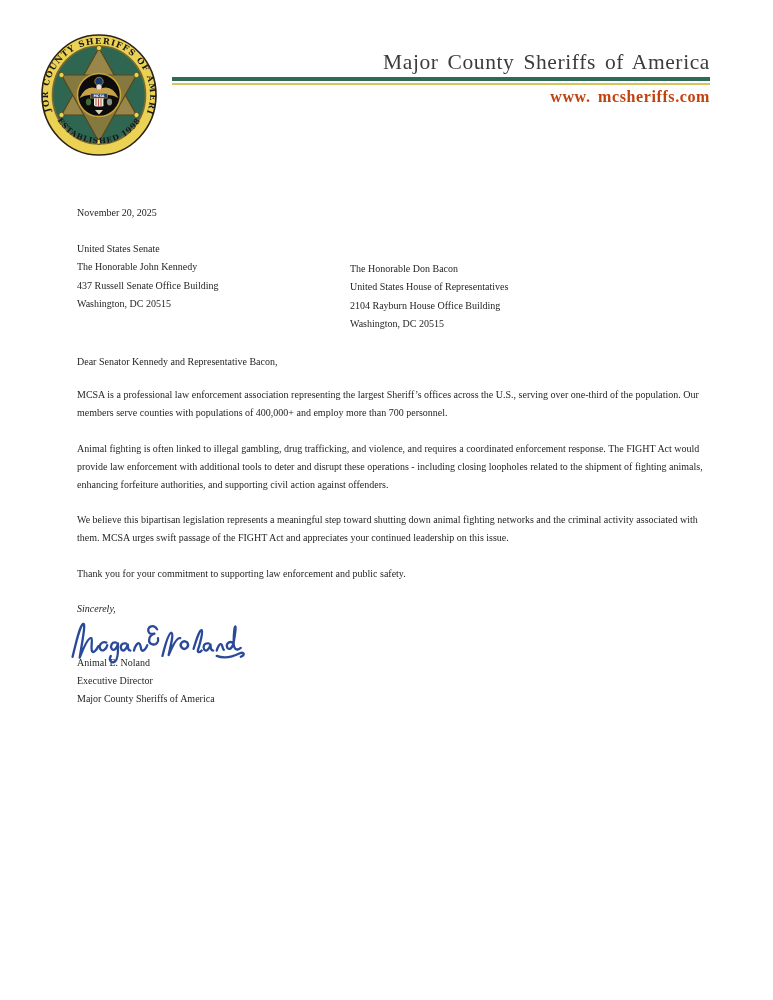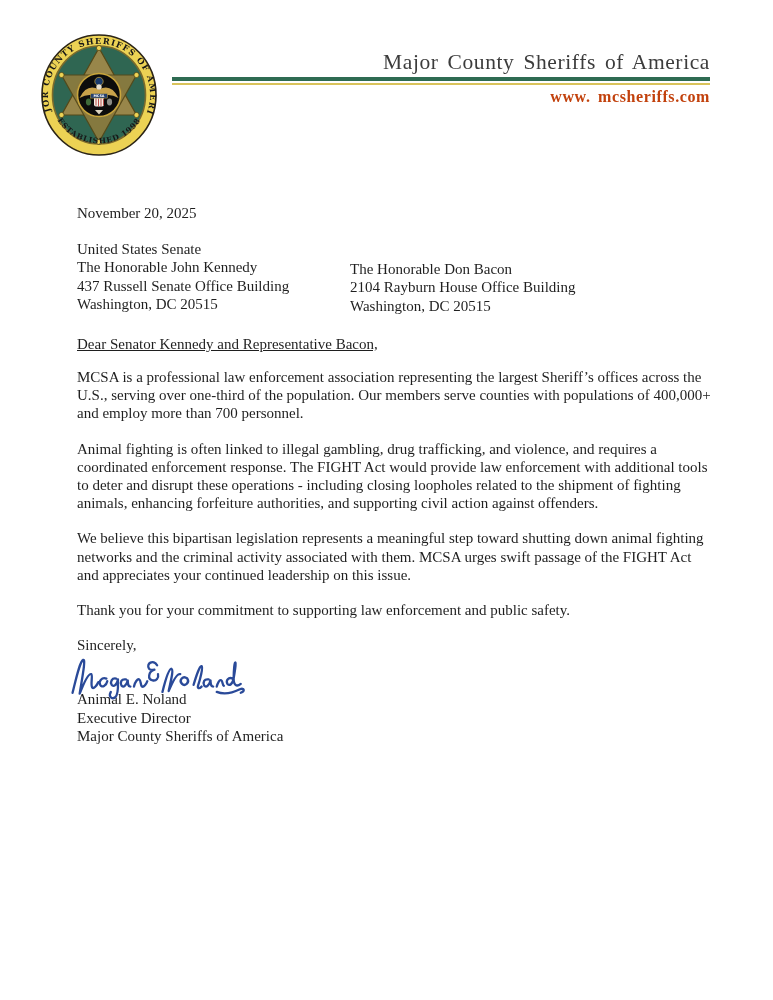--- a/index.html
+++ b/index.html
@@ -23,32 +23,32 @@
   .rule-gold{height:2px;background:#d9c35b;}
   .website{
     position:absolute;top:88px;right:63px;
     font-size:16px;font-weight:bold;color:#c2410c;
     letter-spacing:0.6px;word-spacing:3px;white-space:nowrap;
   }
 
   
   .letter{
     position:absolute;left:77px;top:204px;width:634px;
-    font-size:15px;line-height:18.2px;
+    font-size:10px;line-height:18.2px;
   }
   .date{margin:0 0 18px 0;}
   .recipients{display:flex;margin:0 0 20px 0;}
   .recipient-col{width:273px;}
   .recipient-col.right{width:284px;margin-top:20px;}
   .addr-line{white-space:nowrap;}
-  .salutation{margin:6px 0 15px 0;text-decoration:underline;}
+  .salutation{margin:6px 0 15px 0;}
   .para{margin:0 0 17px 0;}
 
   .sig-block{position:relative;margin-top:0;}
-  .closing{margin:0;}
+  .closing{margin:0;font-style:italic;}
   .signature-svg{position:absolute;left:-8px;top:11px;width:178px;height:56px;}
   .sig-name{margin-top:36px;}
 </style>
 </head>
 <body>
 
 <div class="page">
 
   <div class="logo-wrap">
     <svg viewBox="0 0 118 124" width="118" height="124">
@@ -105,20 +105,21 @@
 
     <div class="recipients">
       <div class="recipient-col">
         <div class="addr-line">United States Senate</div>
         <div class="addr-line">The Honorable John Kennedy</div>
         <div class="addr-line">437 Russell Senate Office Building</div>
         <div class="addr-line">Washington, DC 20515</div>
       </div>
       <div class="recipient-col right">
         <div class="addr-line">The Honorable Don Bacon</div>
+        <div class="addr-line">United States House of Representatives</div>
         <div class="addr-line">2104 Rayburn House Office Building</div>
         <div class="addr-line">Washington, DC 20515</div>
       </div>
     </div>
 
     <div class="salutation">Dear Senator Kennedy and Representative Bacon,</div>
 
     <div class="para">MCSA is a professional law enforcement association representing the largest Sheriff’s offices across the U.S., serving over one-third of the population. Our members serve counties with populations of 400,000+ and employ more than 700 personnel.</div>
     <div class="para">Animal fighting is often linked to illegal gambling, drug trafficking, and violence, and requires a coordinated enforcement response. The FIGHT Act would provide law enforcement with additional tools to deter and disrupt these operations - including closing loopholes related to the shipment of fighting animals, enhancing forfeiture authorities, and supporting civil action against offenders.</div>
     <div class="para">We believe this bipartisan legislation represents a meaningful step toward shutting down animal fighting networks and the criminal activity associated with them. MCSA urges swift passage of the FIGHT Act and appreciates your continued leadership on this issue.</div>

